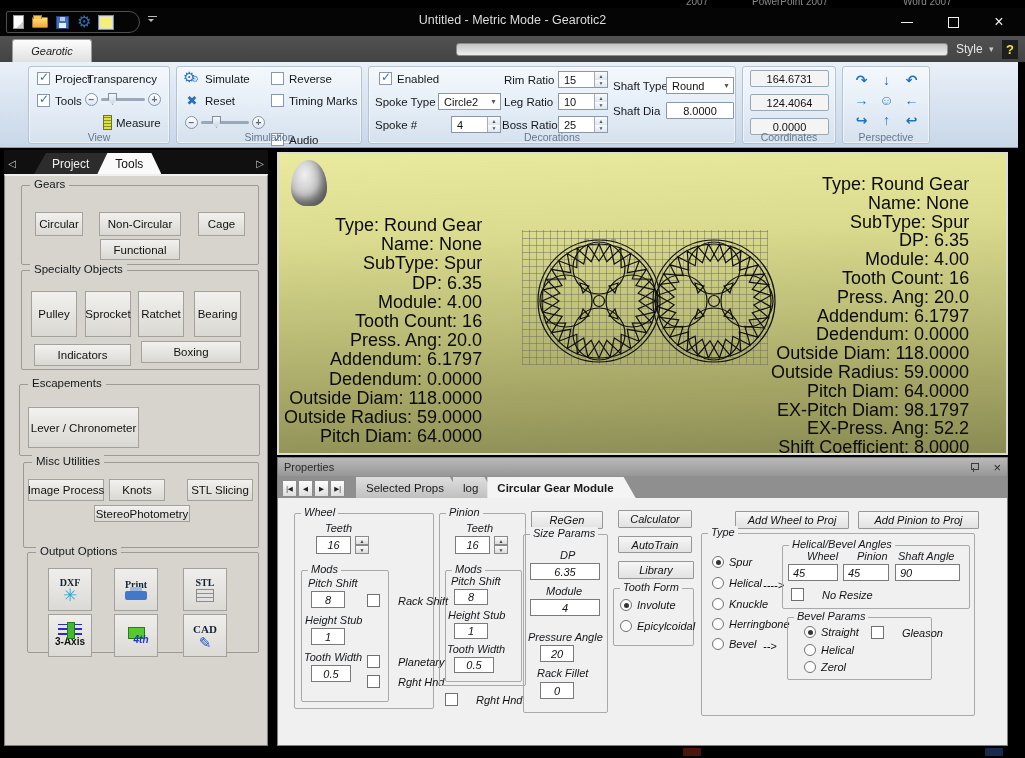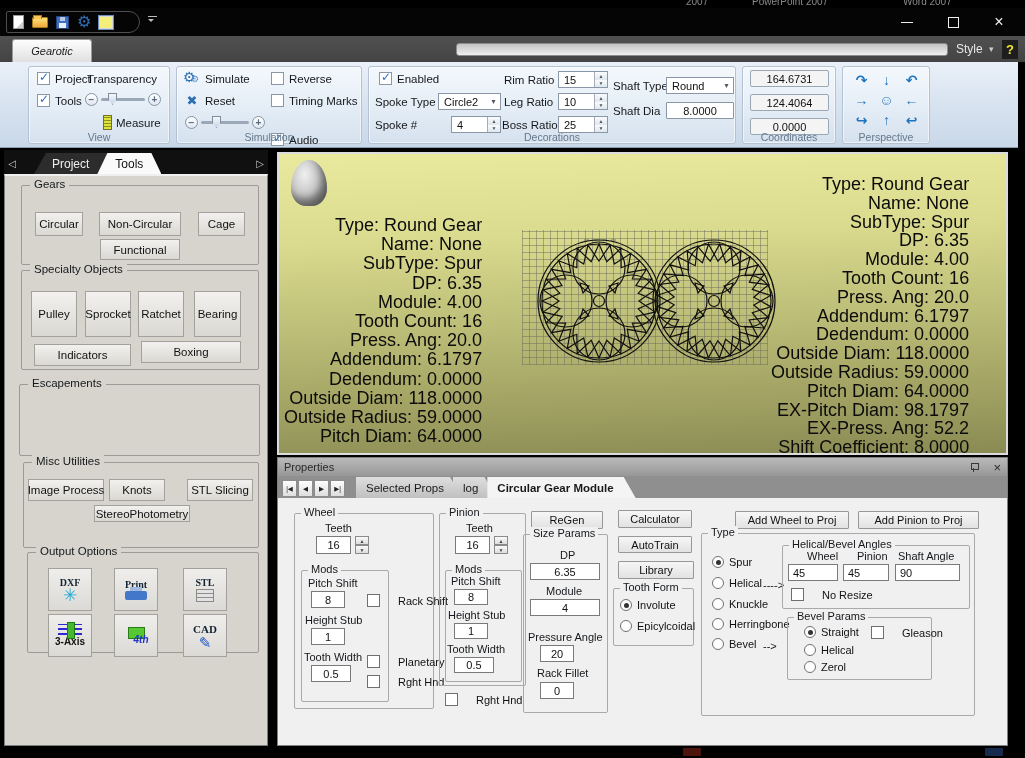--- a/index.html
+++ b/index.html
@@ -106,21 +106,21 @@
   .pin{width:8px;height:10px;position:relative;margin-right:14px;}
   .pin::before{content:"";position:absolute;left:0;top:1px;width:6px;height:5px;border:1px solid #3a3a3a;}
   .pin::after{content:"";position:absolute;left:2px;top:6px;height:4px;border-left:1px solid #3a3a3a;}
   .pclose{font-size:13px;color:#2a2a2a;line-height:13px;}
   #props-tabs{position:absolute;left:0;top:18px;right:0;height:22px;background:#8f8f8f;display:flex;align-items:flex-end;padding-left:4px;}
   .nvb{width:15px;height:17px;background:linear-gradient(#fdfdfd,#dedede);border:1px solid #8c8c8c;font-size:6.5px;display:flex;align-items:center;justify-content:center;color:#222;margin-right:1px;margin-bottom:1px;}
   .ptab{height:21px;display:flex;align-items:center;font-size:11.5px;color:#1a1a1a;background:linear-gradient(#dedede,#c0c0c0);clip-path:polygon(0 0,calc(100% - 12px) 0,100% 100%,0 100%);padding:0 18px 0 10px;margin-right:-9px;}
   .ptab.active{background:#f4f4f4;font-weight:bold;z-index:3;padding-right:22px;}
   #ptab1{margin-left:10px;z-index:2;}
   #ptab2{z-index:1;}
-  #props-body{position:absolute;left:0;top:40px;right:0;bottom:0;}
+  #props-body{position:absolute;left:0;top:40px;right:0;bottom:0;font-style:italic;}
   .fbx{position:absolute;border:1px solid #a9a9a9;border-radius:2px;}
   .fbx>.lg{position:absolute;top:-8px;left:6px;background:#f0f0f0;padding:0 3px;font-size:11px;color:#15181c;white-space:nowrap;}
   .flab{position:absolute;font-size:11px;color:#15181c;white-space:nowrap;}
   .fld{position:absolute;background:#fff;border:1px solid #7a7a7a;font-size:11px;color:#111;display:flex;align-items:center;justify-content:center;}
   .spinner{position:absolute;width:14px;height:17px;display:flex;flex-direction:column;}
   .spinner span{flex:1;border:1px solid #8a8a8a;background:linear-gradient(#fafafa,#dcdcdc);display:flex;align-items:center;justify-content:center;font-size:5px;color:#444;}
   .pbtn{position:absolute;background:linear-gradient(#f6f6f6,#e2e2e2);border:1px solid #979797;border-radius:1px;font-size:11px;color:#111;display:flex;align-items:center;justify-content:center;}
   .pchk{position:absolute;display:flex;align-items:center;gap:18px;font-size:11px;color:#111;white-space:nowrap;}
   .pchk .bx{width:13px;height:13px;background:#fff;border:1px solid #707070;position:relative;flex:none;}
   .rad{position:absolute;display:flex;align-items:center;gap:5px;font-size:11px;color:#111;white-space:nowrap;}
@@ -144,20 +144,21 @@
       <span class="ic-page"></span>
       <span class="ic-folder"></span>
       <span class="ic-floppy"></span>
       <span class="ic-gearchar">⚙</span>
       <span class="ic-swatch"></span>
     </div>
     <span id="qat-custom">
         <i></i>
         <b></b>
       </span>
+    <div id="wintitle">Untitled -  Metric Mode - Gearotic2</div>
     <div class="winbtn wb-min" style="left:892px">
         <i></i>
       </div>
     <div class="winbtn wb-max" style="left:938px">
         <i></i>
       </div>
     <div class="winbtn wb-close" style="left:984px">×</div>
   </div>
 
   <div id="tabrow">
@@ -326,20 +327,21 @@
       <div class="sbtn" style="left:9px;top:20px;width:46px;height:46px">Pulley</div>
       <div class="sbtn" style="left:63px;top:20px;width:46px;height:46px">Sprocket</div>
       <div class="sbtn" style="left:116px;top:20px;width:46px;height:46px">Ratchet</div>
       <div class="sbtn" style="left:172px;top:20px;width:47px;height:46px">Bearing</div>
       <div class="sbtn" style="left:12px;top:73px;width:97px;height:22px">Indicators</div>
       <div class="sbtn" style="left:119px;top:70px;width:100px;height:22px">Boxing</div>
     </div>
 
     <div class="gbx" style="left:14px;top:208px;width:241px;height:72px">
       <span class="lg">Escapements</span>
+      <div class="sbtn" style="left:8px;top:22px;width:111px;height:41px">Lever / Chronometer</div>
     </div>
 
     <div class="gbx" style="left:18px;top:286px;width:236px;height:86px">
       <span class="lg">Misc Utilities</span>
       <div class="sbtn" style="left:4px;top:16px;width:76px;height:22px">Image Process</div>
       <div class="sbtn" style="left:85px;top:16px;width:56px;height:22px">Knots</div>
       <div class="sbtn" style="left:163px;top:16px;width:66px;height:22px">STL Slicing</div>
       <div class="sbtn" style="left:70px;top:42px;width:96px;height:17px">StereoPhotometry</div>
     </div>
 

